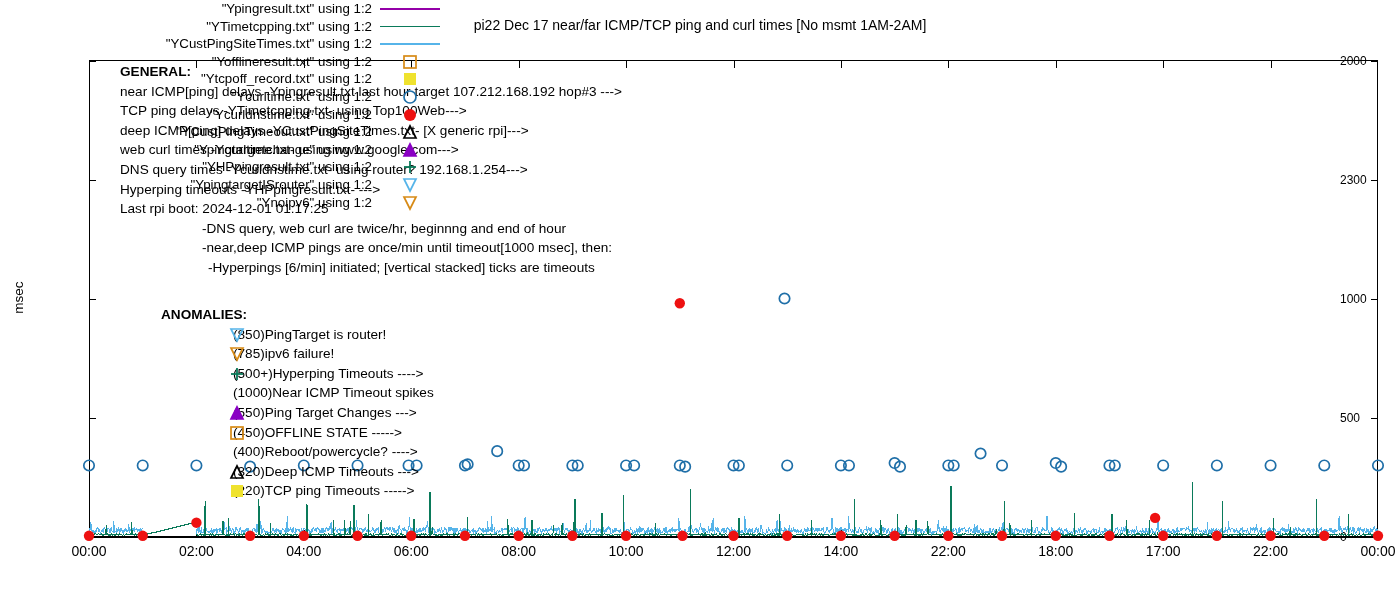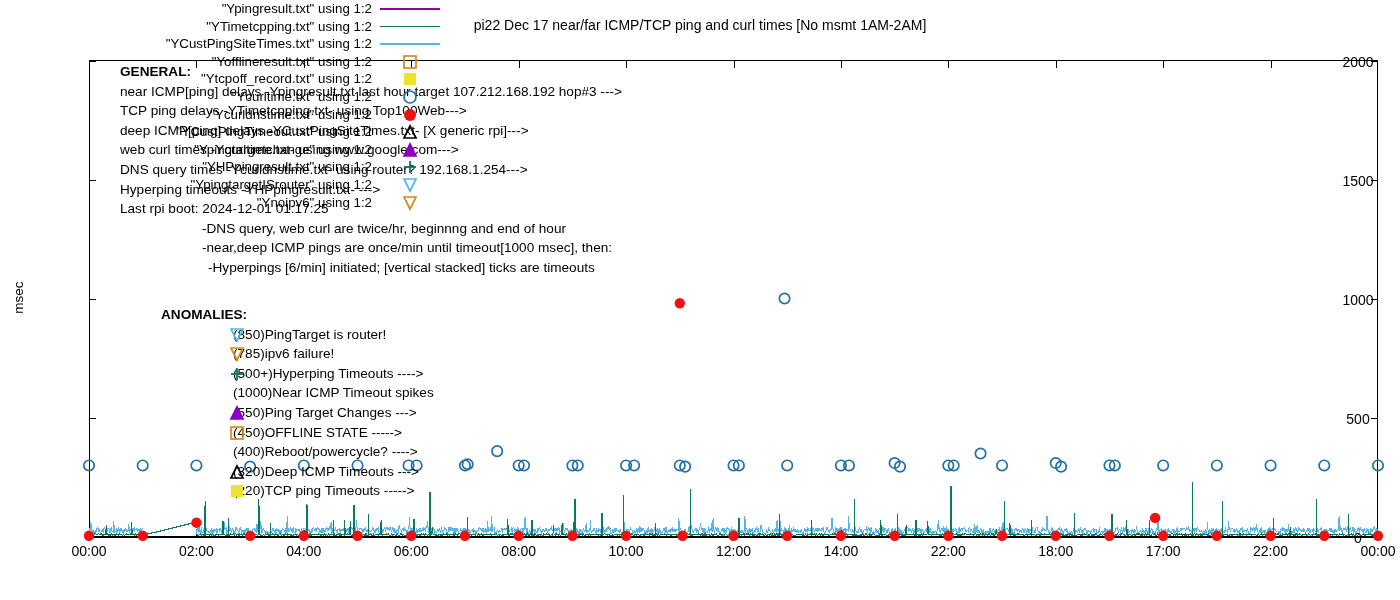--- a/index.html
+++ b/index.html
@@ -4,21 +4,21 @@
 <style>
   html,body{margin:0;padding:0;background:#ffffff;}
   body{width:1400px;height:600px;position:relative;overflow:hidden;
        font-family:"Liberation Sans","DejaVu Sans",sans-serif;color:#000;}
   .abs{position:absolute;}
   #title{left:0;top:17px;width:1400px;text-align:center;font-size:14px;color:#000;white-space:nowrap;}
   #ylabel{left:-12px;top:290px;width:60px;text-align:center;font-size:13.5px;
           transform:rotate(-90deg);transform-origin:center center;}
   #xcaption{left:0;top:572px;width:1400px;text-align:center;font-size:14px;}
   #plot{left:89px;top:60px;width:1289px;height:477px;border:1px solid #000;box-sizing:border-box;}
-  .ytick-lab{right:12px;width:60px;text-align:center;font-size:14px;line-height:1;}
+  .ytick-lab{right:0;width:60px;text-align:left;font-size:12px;line-height:1;}
   .ytick-mark{left:89px;width:7px;height:1px;background:#000;}
   .ytick-mark-r{left:1371px;width:7px;height:1px;background:#000;}
   .xtick-lab{width:70px;text-align:center;font-size:14px;top:543px;}
   .xtick-mark{top:530px;width:1px;height:7px;background:#000;}
   .xtick-mark-t{top:61px;width:1px;height:7px;background:#000;}
   
   #legend{left:930px;top:60px;width:450px;}
   .leg-row{position:relative;height:17.6px;}
   .leg-txt{position:absolute;right:78px;top:0;font-size:13.3px;white-space:nowrap;text-align:right;line-height:17.6px;}
   .leg-key{position:absolute;right:8px;top:0;width:64px;height:17.6px;}
@@ -38,21 +38,21 @@
 </head>
 <body>
 
 <div class="abs" id="title">pi22 Dec 17  near/far ICMP/TCP ping and curl times [No msmt 1AM-2AM]</div>
 
 <div class="abs" id="ylabel">msec</div>
 
 <div class="abs" id="plot"></div>
 
 <div class="abs ytick-lab" style="top:55px;">2000</div>
-<div class="abs ytick-lab" style="top:174px;">1500</div>
+<div class="abs ytick-lab" style="top:174px;">2300</div>
 <div class="abs ytick-lab" style="top:293px;">1000</div>
 <div class="abs ytick-lab" style="top:412px;">500</div>
 <div class="abs ytick-lab" style="top:531px;">0</div>
 
 <div class="abs ytick-mark" style="top:60.5px;"></div>
 <div class="abs ytick-mark" style="top:179.5px;"></div>
 <div class="abs ytick-mark" style="top:298.5px;"></div>
 <div class="abs ytick-mark" style="top:417.5px;"></div>
 <div class="abs ytick-mark-r" style="top:60.5px;"></div>
 <div class="abs ytick-mark-r" style="top:179.5px;"></div>

